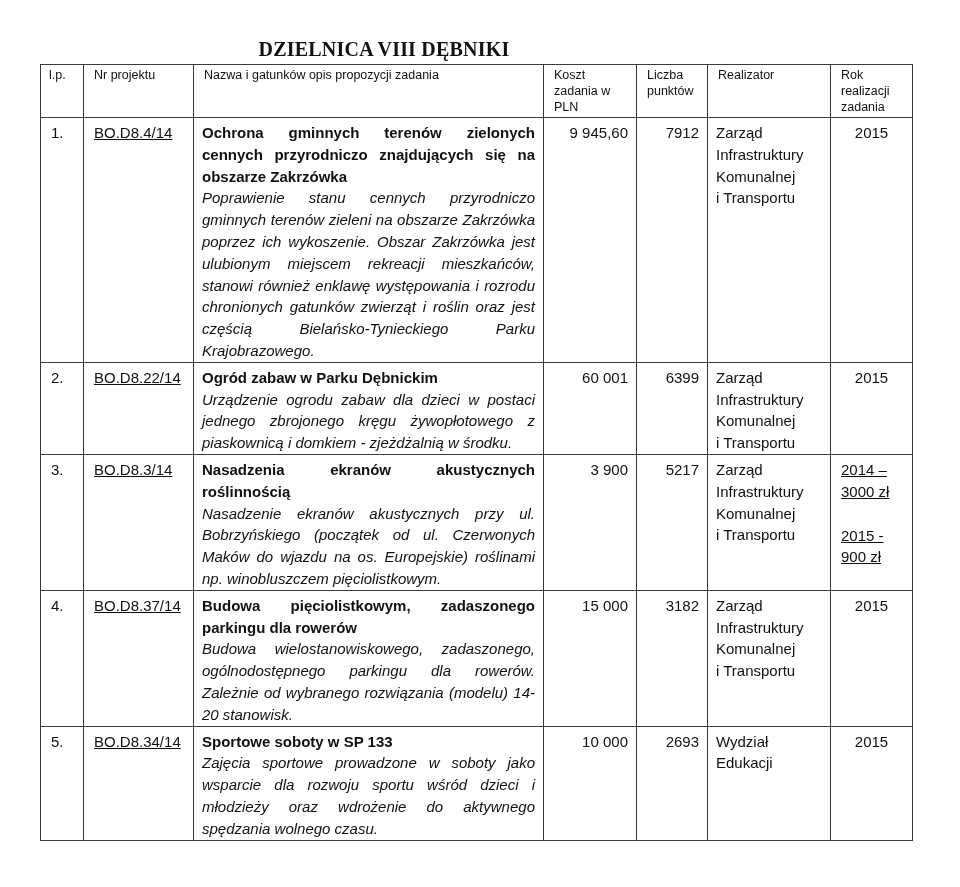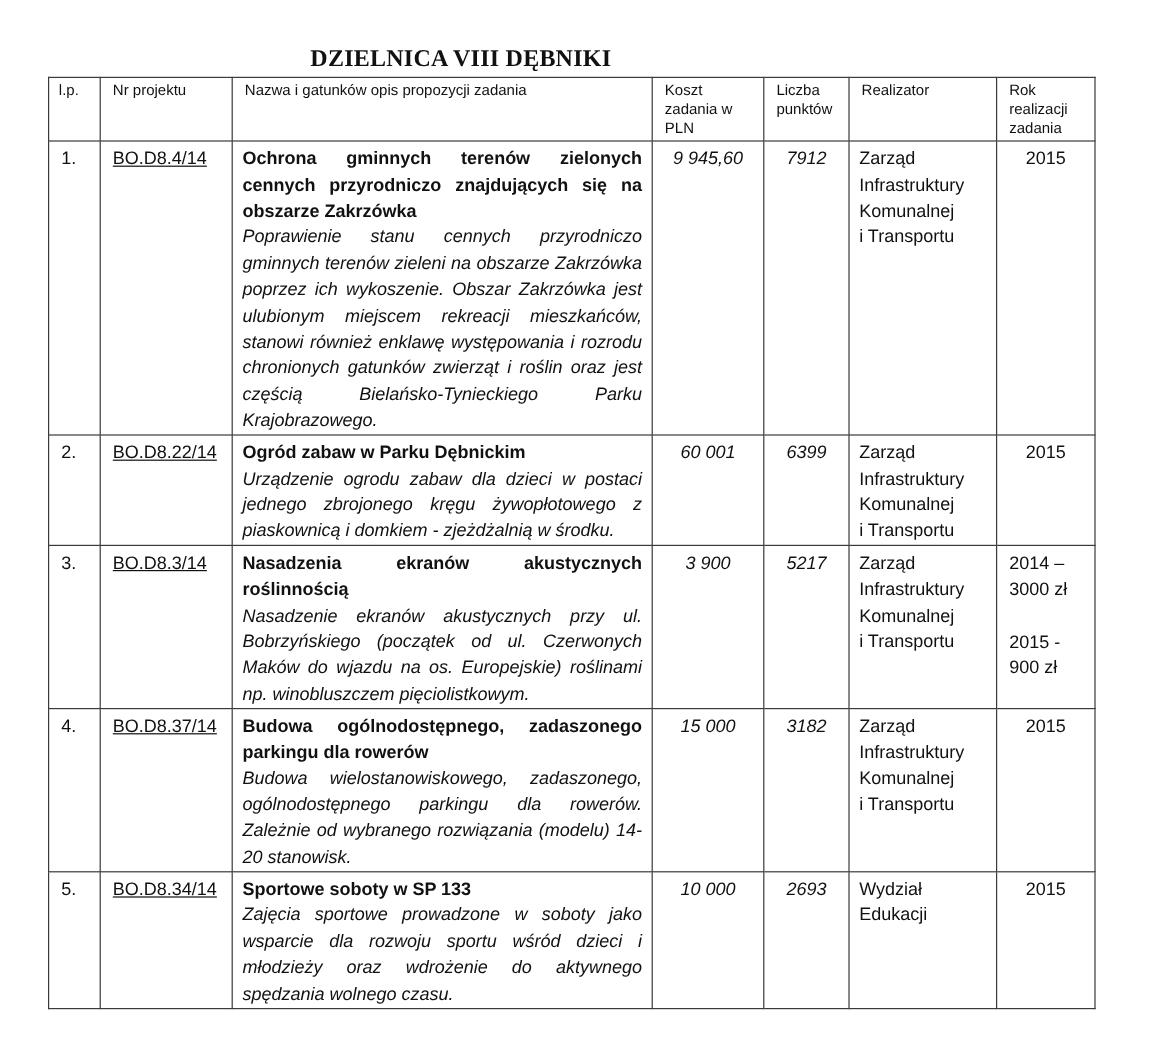--- a/index.html
+++ b/index.html
@@ -15,23 +15,23 @@
   }
   table.main td, table.main th {
     border: 1.3px solid #3a3a3a; vertical-align: top; padding: 0;
   }
   th { font-weight: normal; text-align: left; font-size: 12.5px; line-height: 16px; padding: 2px 6px 0 10px !important; height: 50px; }
   th.c-lp { padding-left: 8px !important; }
   td { font-size: 15px; line-height: 21.8px; padding: 4px 8px 0 8px !important; }
   td.lp { padding-left: 10px !important; }
   td.nr { padding-left: 10px !important; text-decoration: underline; }
   td.desc { text-align: justify; padding-left: 8px !important; padding-right: 8px !important; }
-  td.cost, td.pts { text-align: center; font-style: italic; }
+  td.cost, td.pts { text-align: right; }
   td.year { text-align: center; }
-  td.year.multi { text-align: left; padding-left: 10px !important; }
+  td.year.multi { text-align: left; padding-left: 10px !important; text-decoration: underline; }
   .task-title { font-weight: bold; }
   .task-desc { font-style: italic; }
   .year-gap { height: 22px; }
   col.c1 { width: 43px; } col.c2 { width: 110px; } col.c3 { width: 350px; }
   col.c4 { width: 93px; } col.c5 { width: 71px; } col.c6 { width: 123px; } col.c7 { width: 82px; }
 </style>
 </head>
 <body>
 
 <div class="title">DZIELNICA VIII DĘBNIKI</div>
@@ -116,21 +116,21 @@
           <div>3000 zł</div>
           <div class="year-gap"></div>
           <div>2015 -</div>
           <div>900 zł</div>
         </td>
       </tr>
       <tr>
         <td class="lp">4.</td>
         <td class="nr">BO.D8.37/14</td>
         <td class="desc">
-          <div class="task-title">Budowa ogólnodostępnego, zadaszonego parkingu dla rowerów</div>
+          <div class="task-title">Budowa pięciolistkowym, zadaszonego parkingu dla rowerów</div>
           <div class="task-desc">Budowa wielostanowiskowego, zadaszonego, ogólnodostępnego parkingu dla rowerów. Zależnie od wybranego rozwiązania (modelu) 14-20 stanowisk.</div>
         </td>
         <td class="cost">15 000</td>
         <td class="pts">3182</td>
         <td class="exec">
           <div>Zarząd</div>
           <div>Infrastruktury</div>
           <div>Komunalnej</div>
           <div>i Transportu</div>
         </td>

